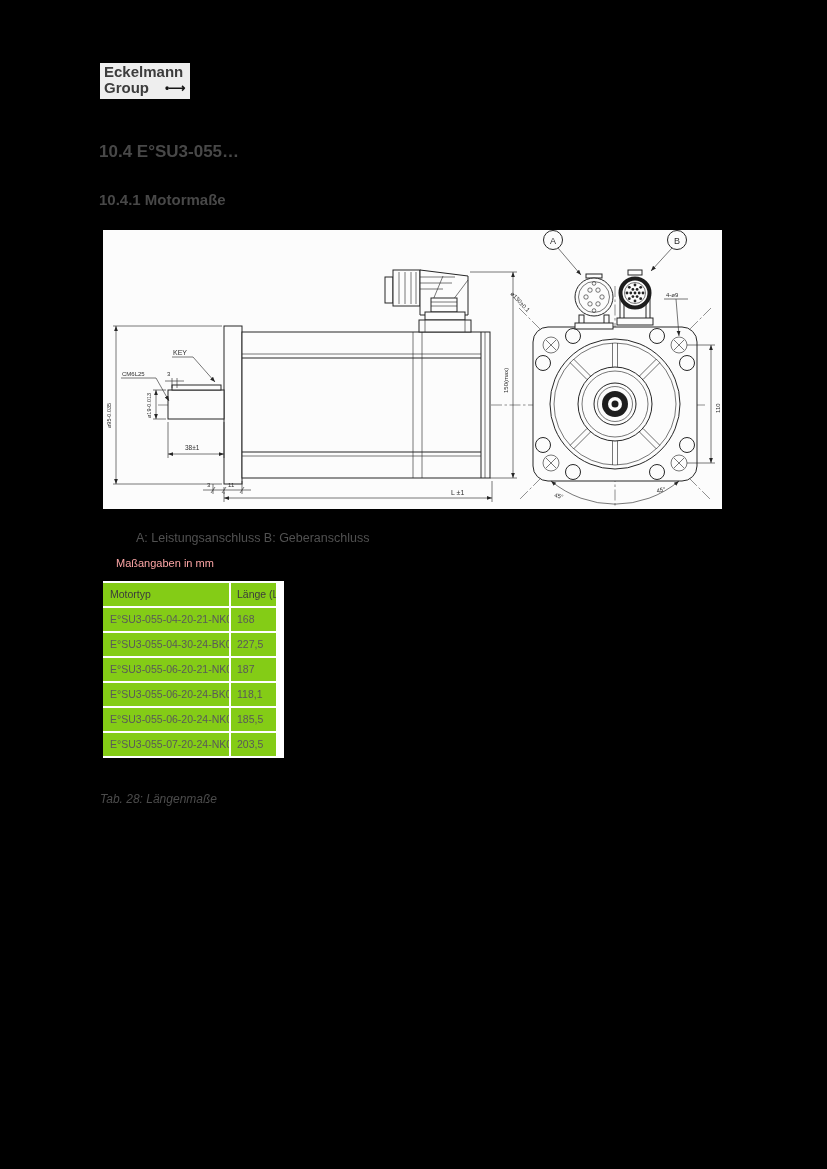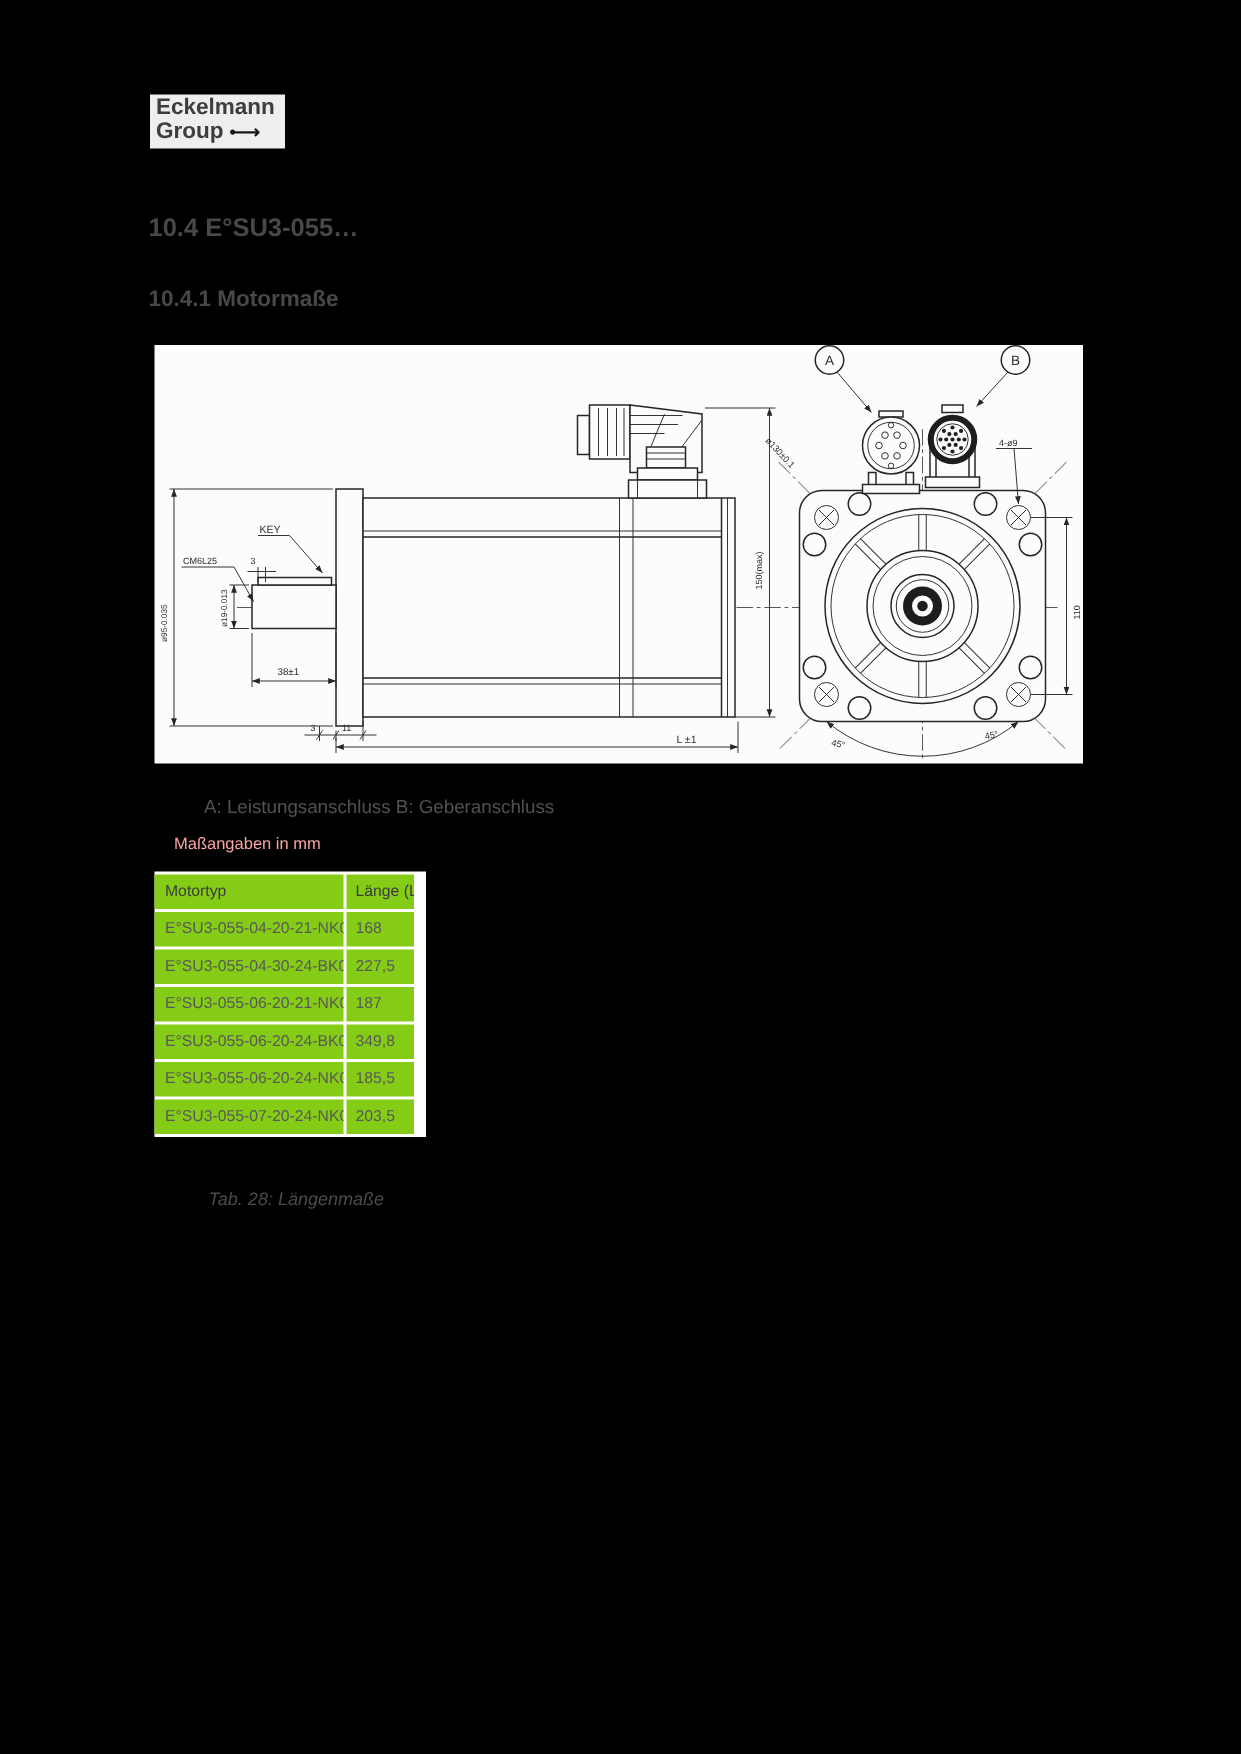--- a/index.html
+++ b/index.html
@@ -3,21 +3,21 @@
 <meta charset="utf-8">
 <style>
   html,body{margin:0;padding:0;background:#000;}
   .page{position:relative;width:827px;height:1169px;background:#000;
         font-family:Liberation Sans, sans-serif;overflow:hidden;}
 
   
   .logo{position:absolute;left:100px;top:63px;width:90px;height:36px;background:#eeeeee;
         color:#3d3d3d;box-sizing:border-box;padding:1px 4px 0 4px;font-weight:bold;
         font-size:15px;line-height:16px;}
-  .logo .l2{display:flex;align-items:center;gap:4px;}
+  .logo .l2{display:flex;align-items:center;gap:16px;}
   .logo .arrow{font-weight:bold;font-size:12px;color:#161616;letter-spacing:-1px;white-space:nowrap;}
 
   
   .h1{position:absolute;left:99px;top:142px;font-size:17px;font-weight:bold;color:#484848;}
   .h2{position:absolute;left:99px;top:191px;font-size:15px;font-weight:bold;color:#484848;}
   .note1{position:absolute;left:100px;top:531px;font-size:12.5px;color:#515151;margin-left:36px;}
   .note2{position:absolute;left:116px;top:557px;font-size:11px;color:#fca5a5;}
 
   
   .drawing{position:absolute;left:103px;top:230px;width:619px;height:279px;background:#fcfcfc;}
@@ -31,21 +31,21 @@
 
   
   .mtable{position:absolute;left:103px;top:581px;width:181px;background:#ffffff;
           padding:2px 0;display:flex;flex-direction:column;gap:2px;font-size:10.5px;}
   .trow{display:flex;gap:2px;}
   .tc{background:#84cc16;height:23px;line-height:23px;padding-left:7px;box-sizing:border-box;
       color:#595959;white-space:nowrap;overflow:hidden;}
   .tc.c1{width:126px;}
   .tc.c2{width:45px;padding-left:6px;}
   .thead .tc{color:#3b3b3b;}
-  .tcap{position:absolute;left:100px;top:792px;font-size:12px;font-style:italic;color:#4c4c4c;margin-left:39px;}
+  .tcap{position:absolute;left:100px;top:792px;font-size:12px;font-style:italic;color:#4c4c4c;}
 
   
   .footer{position:absolute;left:100px;top:1042px;width:620px;display:flex;
           justify-content:space-between;font-size:12.5px;color:#515151;}
 </style>
 </head>
 <body>
 
 <div class="page">
 
@@ -300,21 +300,21 @@
     <div class="trow">
       <div class="tc c1">E°SU3-055-04-30-24-BK0</div>
       <div class="tc c2">227,5</div>
     </div>
     <div class="trow">
       <div class="tc c1">E°SU3-055-06-20-21-NK0</div>
       <div class="tc c2">187</div>
     </div>
     <div class="trow">
       <div class="tc c1">E°SU3-055-06-20-24-BK0</div>
-      <div class="tc c2">349,8</div>
+      <div class="tc c2">118,1</div>
     </div>
     <div class="trow">
       <div class="tc c1">E°SU3-055-06-20-24-NK0</div>
       <div class="tc c2">185,5</div>
     </div>
     <div class="trow">
       <div class="tc c1">E°SU3-055-07-20-24-NK0</div>
       <div class="tc c2">203,5</div>
     </div>
   </div>

